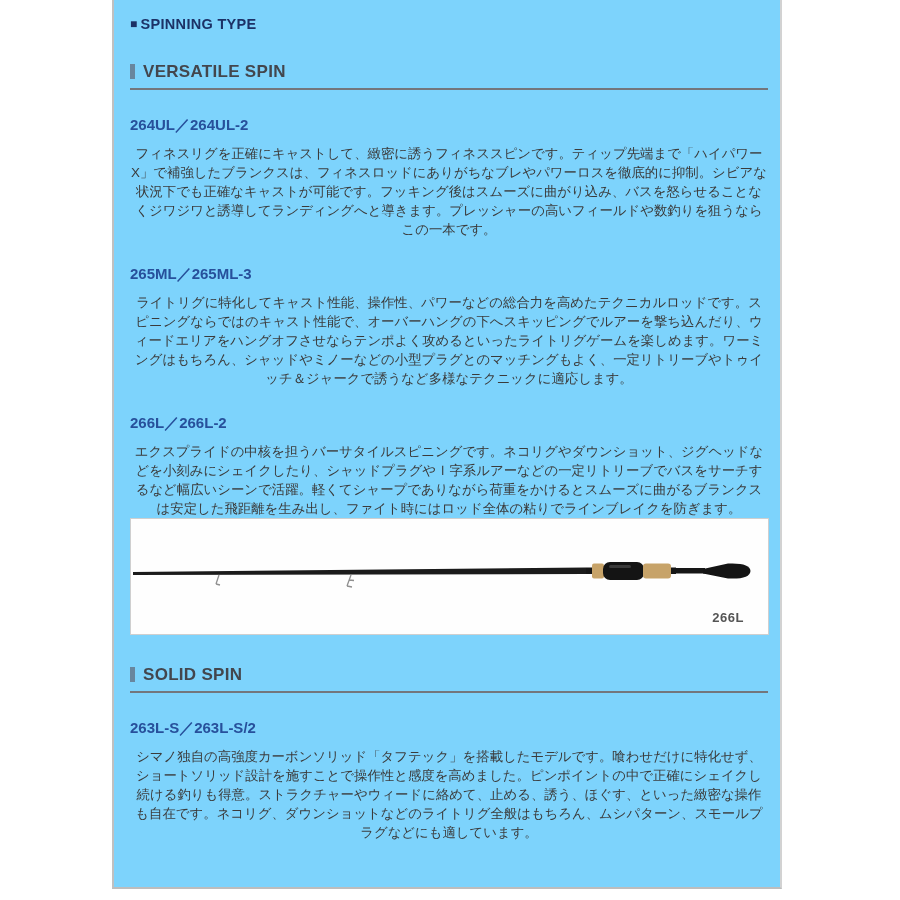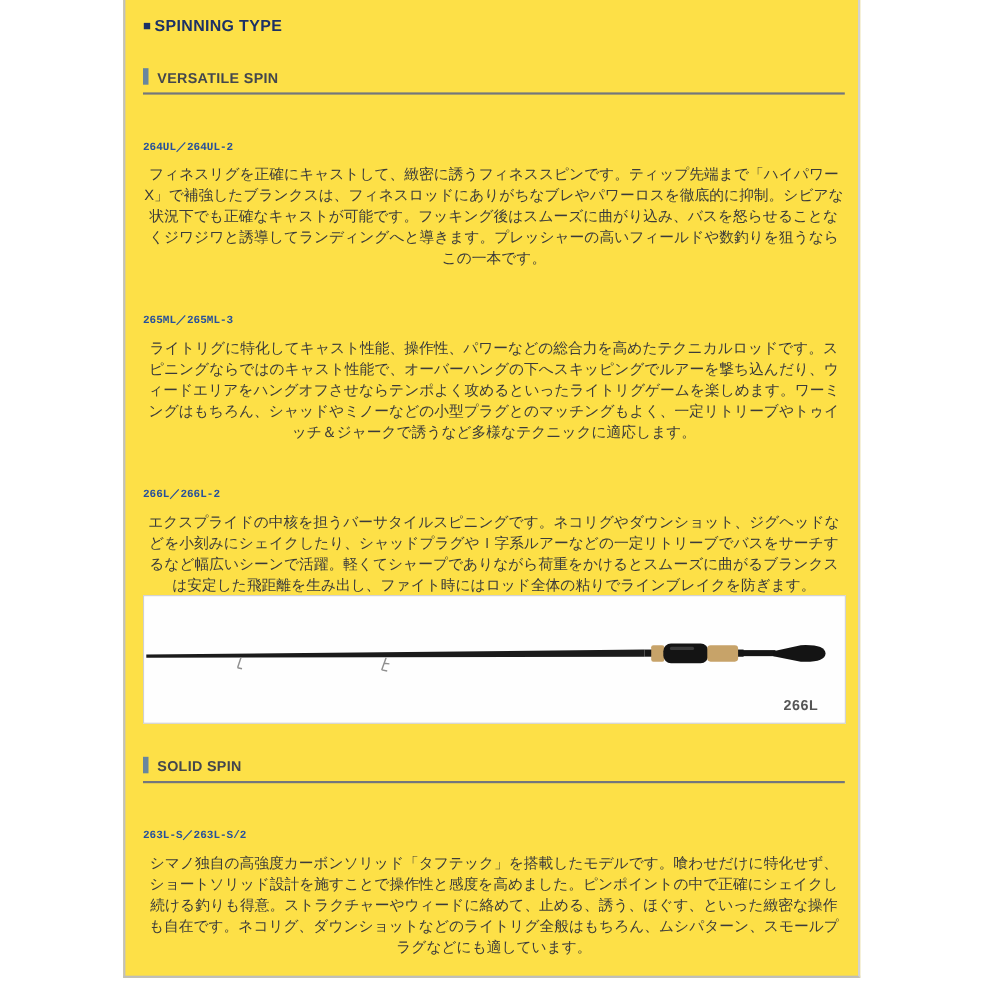--- a/index.html
+++ b/index.html
@@ -18,58 +18,57 @@
   .panel {
     position: absolute;
     left: 112px;
     top: 0;
     width: 670px;
     height: 889px;
     box-sizing: border-box;
     border-left: 2px solid #c0c0c0;
     border-right: 2px solid #d2d2d2;
     border-bottom: 2px solid #bdbdbd;
-    background: #fde047;
+    background: #7dd3fc;
     padding: 9px 12px 0 16px;
   }
   .section-header {
     margin-top: 7px;
     color: #1c3166;
     font-size: 14.5px;
     font-weight: bold;
     letter-spacing: 0.3px;
   }
   .section-header .bullet {
     font-size: 12px;
     margin-right: 3px;
     vertical-align: 1px;
   }
   .sub-header {
     margin-top: 30px;
     padding-bottom: 6px;
     border-bottom: 2px solid #73767c;
     color: #43464d;
-    font-size: 13px;
+    font-size: 17px;
     font-weight: bold;
     letter-spacing: 0.3px;
   }
   .sub-header .accent-bar {
     display: inline-block;
     width: 5px;
     height: 15px;
     background: #68869e;
     margin-right: 8px;
     vertical-align: -2px;
   }
   .model-name {
-    margin-top: 40px;
+    margin-top: 26px;
     color: #27509b;
-    font-size: 10px;
+    font-size: 15px;
     font-weight: bold;
-    font-family: Liberation Mono, monospace;
   }
   .model-desc {
     margin-top: 9px;
     color: #3b3b3b;
     font-size: 13.4px;
     line-height: 19px;
     text-align: center;
   }
   .rod-figure {
     margin-top: 0;

